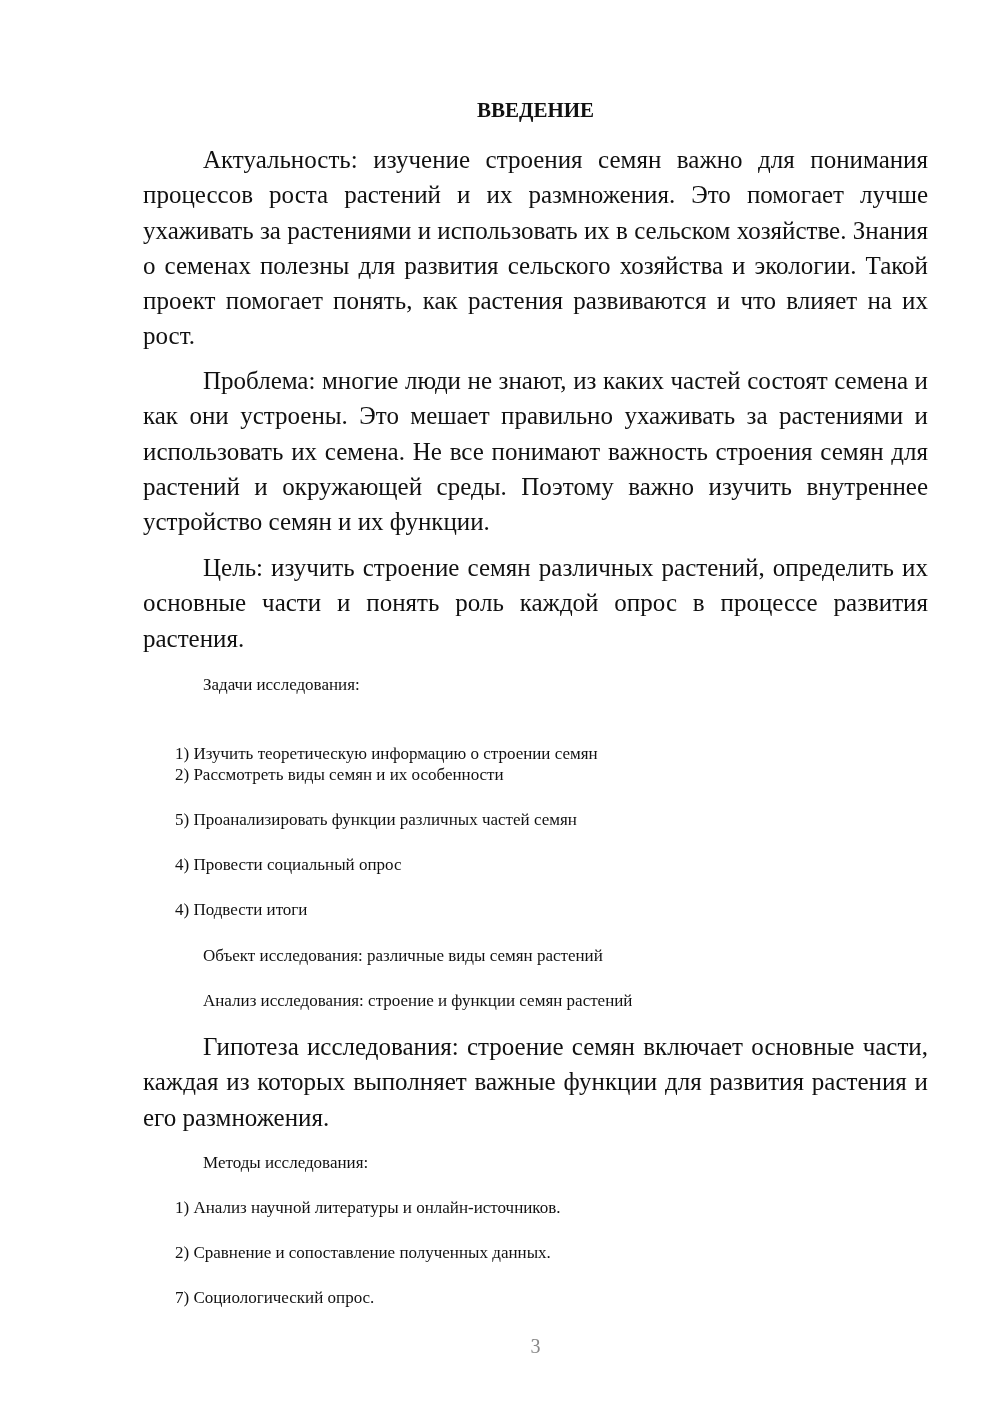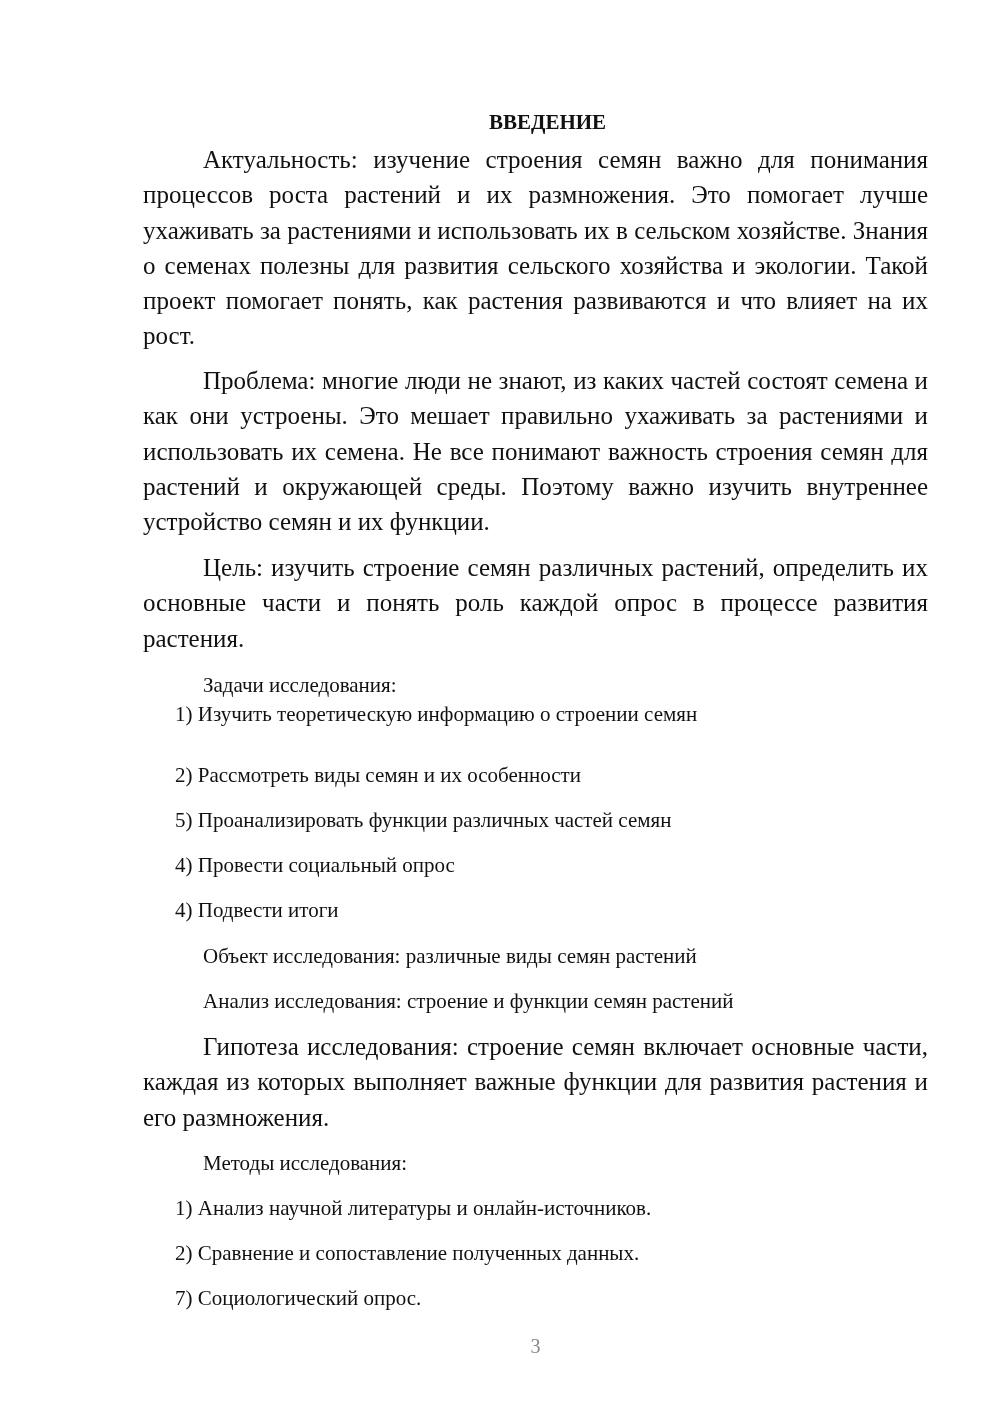--- a/index.html
+++ b/index.html
@@ -1,44 +1,44 @@
 <!DOCTYPE html>
 <html><head>
 <meta charset="utf-8">
 <style>
   html, body { margin:0; padding:0; background:#ffffff; }
   body { width:1000px; height:1414px; position:relative; overflow:hidden;
          font-family:"Liberation Serif", "DejaVu Serif", serif; color:#111; }
   .page { position:absolute; left:143px; top:0; width:785px; }
   .title { position:absolute; left:0; width:785px; top:96px; text-align:center;
-           font-weight:bold; font-size:21px; line-height:28px; margin:12px; }
+           font-weight:bold; font-size:21px; line-height:28px; margin:0; }
   .para { position:absolute; left:0; width:785px; margin:0; font-size:25px;
           line-height:35.3px; text-align:justify; text-indent:60px; }
-  .line { position:absolute; left:0; width:785px; margin:0; font-size:21px; line-height:28px; white-space:nowrap; }
+  .line { position:absolute; left:0; width:785px; margin:0; font-size:17px; line-height:28px; white-space:nowrap; }
   .indent { left:60px; }
   .list-item { left:32px; }
   .pagenum { position:absolute; left:0; width:785px; top:1333px; text-align:center;
              font-size:20px; color:#888; line-height:26px; }
 </style>
 </head>
 <body>
 
 <div class="page">
   <h1 class="title">ВВЕДЕНИЕ</h1>
 
   <p class="para" style="top:142px">Актуальность: изучение строения семян важно для понимания процессов роста растений и их размножения. Это помогает лучше ухаживать за растениями и использовать их в сельском хозяйстве. Знания о семенах полезны для развития сельского хозяйства и экологии. Такой проект помогает понять, как растения развиваются и что влияет на их рост.</p>
 
   <p class="para" style="top:363px">Проблема: многие люди не знают, из каких частей состоят семена и как они устроены. Это мешает правильно ухаживать за растениями и использовать их семена. Не все понимают важность строения семян для растений и окружающей среды. Поэтому важно изучить внутреннее устройство семян и их функции.</p>
 
   <p class="para" style="top:550px">Цель: изучить строение семян различных растений, определить их основные части и понять роль каждой опрос в процессе развития растения.</p>
 
   <p class="line indent" style="top:671px">Задачи исследования:</p>
 
   <div>
-    <p class="line list-item" style="top:700px">1) Изучить теоретическую информацию о строении семян</p>
+    <p class="line list-item" style="top:740px">1) Изучить теоретическую информацию о строении семян</p>
     <p class="line list-item" style="top:761px">2) Рассмотреть виды семян и их особенности</p>
     <p class="line list-item" style="top:806px">5) Проанализировать функции различных частей семян</p>
     <p class="line list-item" style="top:851px">4) Провести социальный опрос</p>
     <p class="line list-item" style="top:896px">4) Подвести итоги</p>
   </div>
 
   <p class="line indent" style="top:942px">Объект исследования: различные виды семян растений</p>
 
   <p class="line indent" style="top:987px">Анализ исследования: строение и функции семян растений</p>
 

